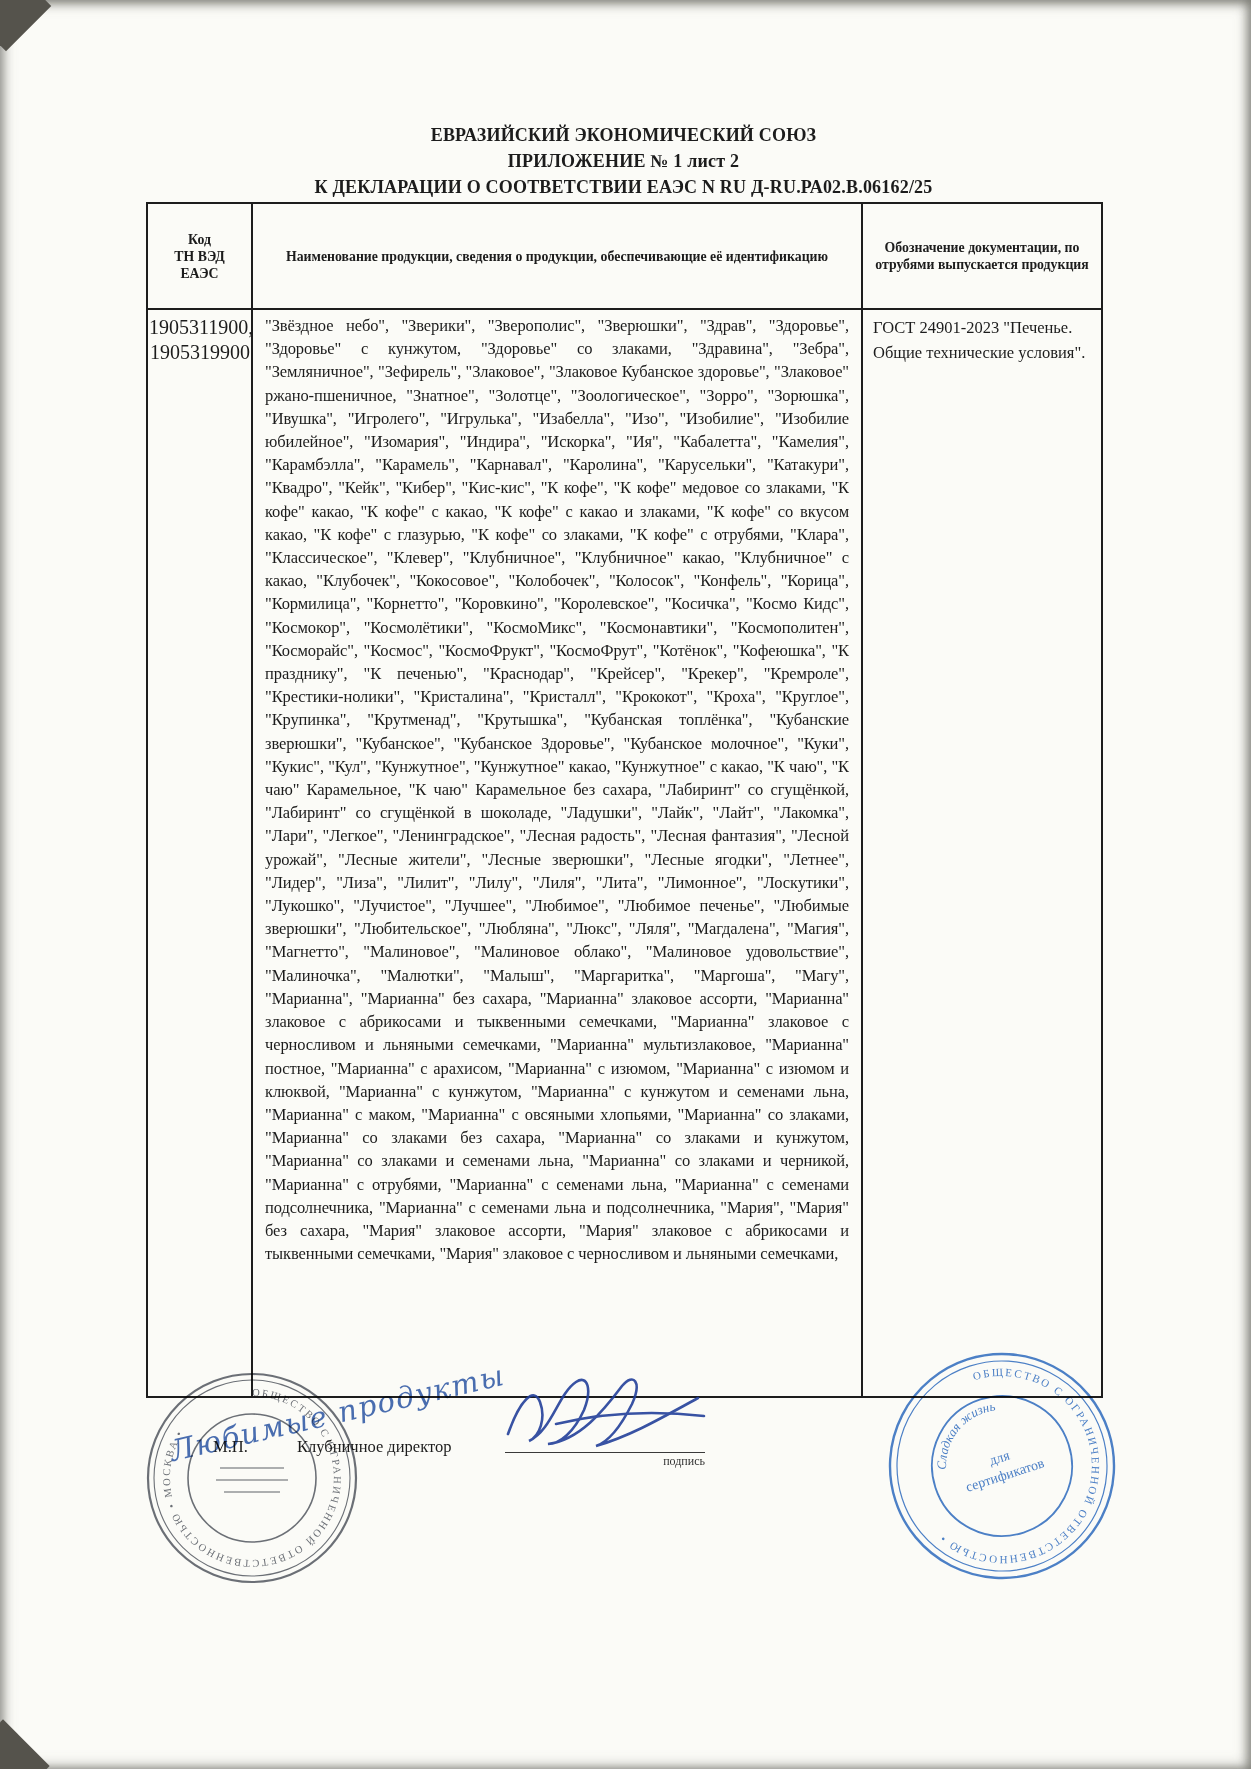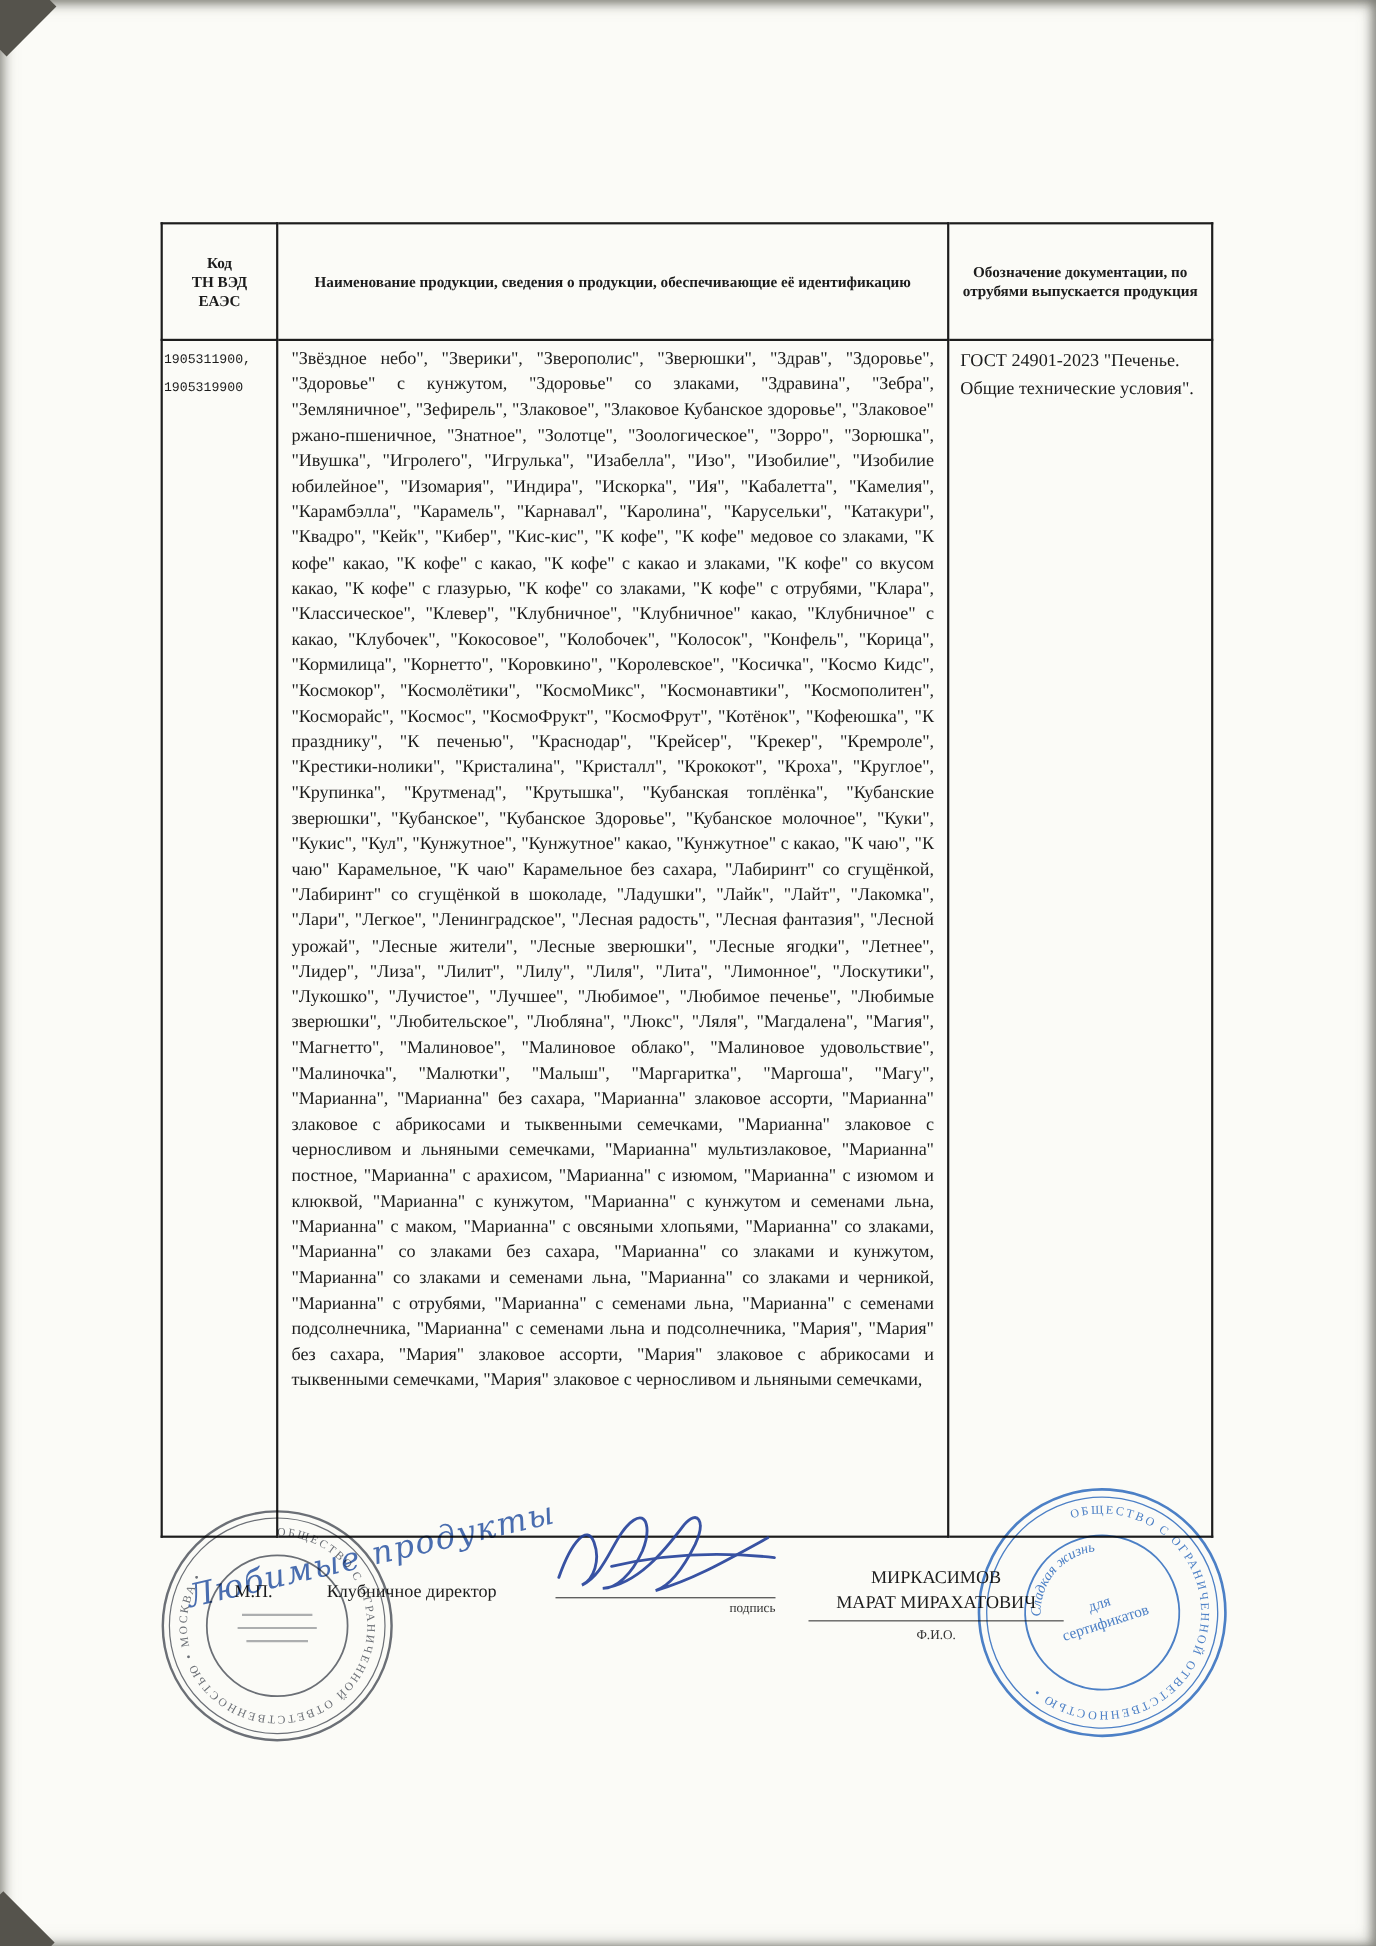--- a/index.html
+++ b/index.html
@@ -31,22 +31,22 @@
   }
   table.decl th, table.decl td { border:2px solid #1d1d1d; }
   table.decl th {
     font-weight:bold; text-align:center; vertical-align:middle;
     font-size:13.8px; line-height:17px; padding:6px 8px; height:92px;
   }
   th.code-h { white-space:pre-line; font-size:15px; line-height:20px; }
   th.doc-h { padding:6px 26px; }
   td { vertical-align:top; }
   td.code-cell {
-    text-align:left; font-size:12px; line-height:25px;
-    padding-top:5px; white-space:pre-line; height:1080px;font-family:Liberation Mono, monospace;
+    text-align:right; font-size:20px; line-height:25px;
+    padding-top:5px; white-space:pre-line; height:1080px;
   }
   td.names-cell {
     text-align:justify; font-size:16.5px; line-height:23.2px;
     padding:4px 12px 12px 12px; letter-spacing:-0.1px;
   }
   td.gost-cell { font-size:16.5px; line-height:25px; padding:5px 10px; }
 
   .footer-item { position:absolute; font-size:16.5px; z-index:5;margin-top:10px; }
   .mp { left:213px; top:1427px; }
   .director { left:297px; top:1427px; }
@@ -75,20 +75,25 @@
   .stamp-right { left:882px; top:1346px; opacity:.85; transform:rotate(-18deg); }
   .ring-text { letter-spacing:2px; }
 </style>
 </head>
 <body>
 
 <div class="page">
   <div class="corner tl"></div>
   <div class="corner bl"></div>
 
+  <div class="doc-header">
+    <div>ЕВРАЗИЙСКИЙ ЭКОНОМИЧЕСКИЙ СОЮЗ</div>
+    <div>ПРИЛОЖЕНИЕ № 1 лист 2</div>
+    <div>К ДЕКЛАРАЦИИ О СООТВЕТСТВИИ ЕАЭС N RU Д-RU.РА02.В.06162/25</div>
+  </div>
 
   <table class="decl">
     <colgroup>
       <col style="width:105px">
         <col style="width:610px">
         <col style="width:240px">
     </colgroup>
     <thead>
       <tr>
         <th class="code-h">Код
@@ -114,25 +119,20 @@
     <g fill="none" stroke="#23409a" stroke-width="2.6" stroke-linecap="round" opacity="0.9">
       <path d="M10,66 C22,32 36,18 42,34 C48,50 42,68 31,73 C54,62 60,26 78,14 C90,6 94,22 86,42 C76,64 62,76 50,76 C82,72 106,42 124,18 C136,4 144,14 134,36 C122,60 110,74 98,78 C132,68 160,52 200,30"></path>
       <path d="M58,56 C100,46 152,42 206,48"></path>
     </g>
   </svg>
   <div class="sig-block">
     <div class="line"></div>
     <div class="lbl">подпись</div>
   </div>
 
-  <div class="name-block">
-    <div>МИРКАСИМОВ</div>
-    <div>МАРАТ МИРАХАТОВИЧ</div>
-    <div class="fio-line">Ф.И.О.</div>
-  </div>
 
   <div class="handwriting">Любимые продукты</div>
 
   <svg class="stamp stamp-left" width="220" height="220" viewBox="0 0 220 220">
     <defs>
       <path id="ringL" d="M110,28 a82,82 0 1,1 -0.1,0"></path>
     </defs>
     <g stroke="#4d525c" fill="none">
       <circle cx="110" cy="110" r="104" stroke-width="2.2"></circle>
       <circle cx="110" cy="110" r="98" stroke-width="1.1"></circle>

